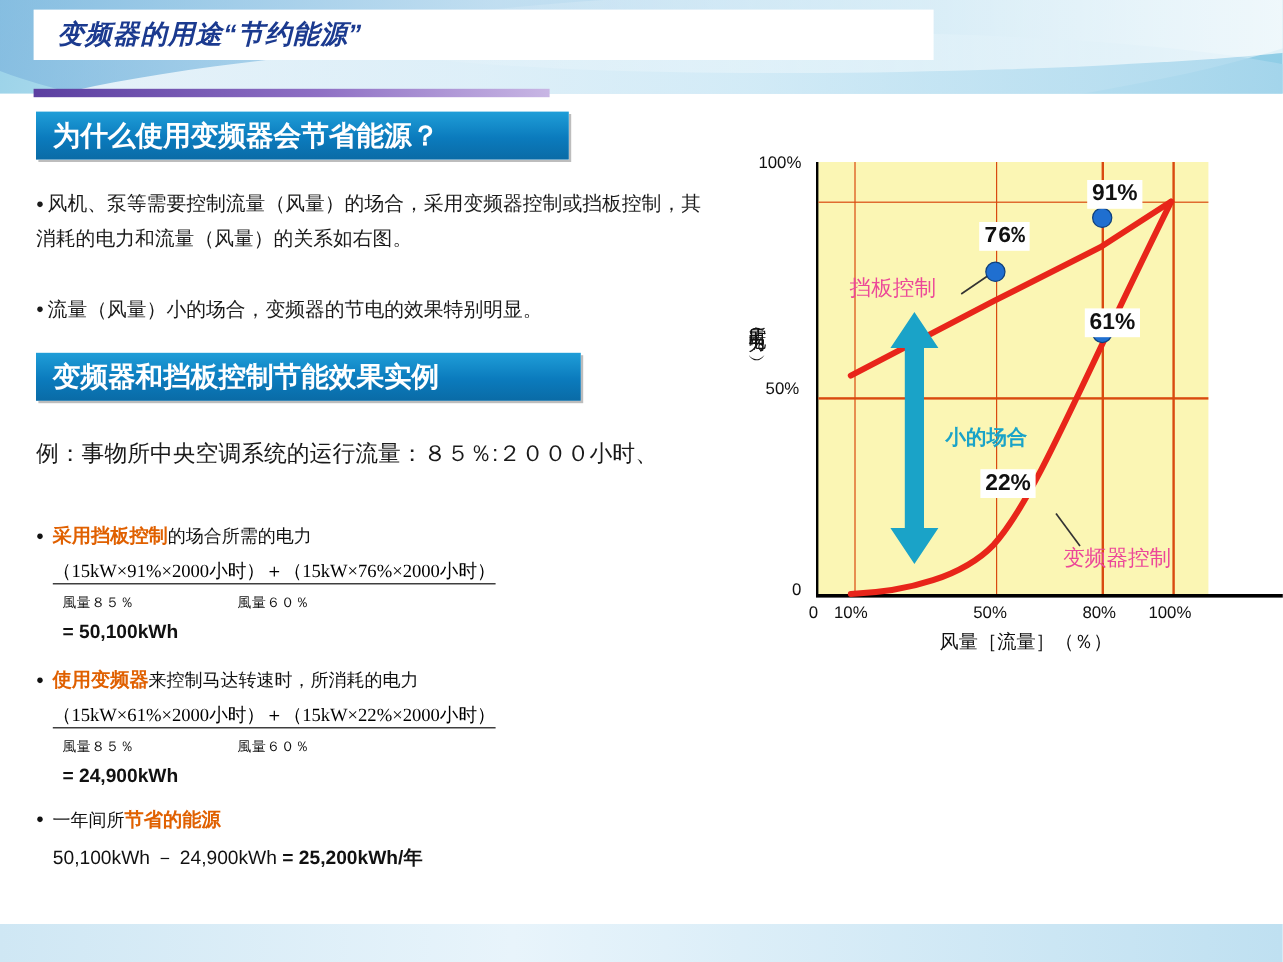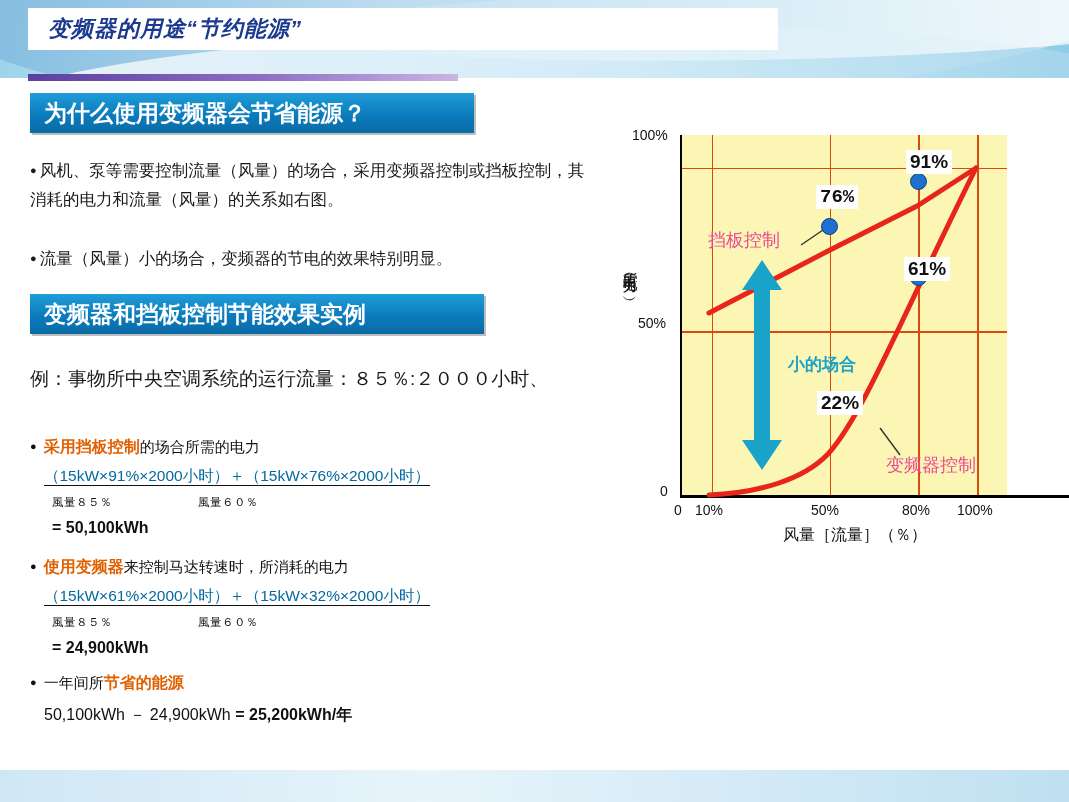--- a/index.html
+++ b/index.html
@@ -78,21 +78,21 @@
   }
   #example .ind{display:block;padding-left:38px;}
   .calc-head{
     position:absolute;font-size:15px;color:#111;
   }
   #ch1{left:30px;top:437px;}
   #ch2{left:30px;top:557px;}
   #ch3{left:30px;top:673px;}
   .orange{color:#e06000;font-weight:bold;font-size:16px;}
   .formula{
-    position:absolute;font-size:15.5px;color:#0369a1;white-space:nowrap;
+    position:absolute;font-size:15.5px;color:#000000;white-space:nowrap;font-family:Liberation Serif, serif;
   }
   #f1{left:44px;top:466px;}
   #f2{left:44px;top:586px;}
   .ul{border-bottom:1.6px solid #111;padding-bottom:1px;}
   .small-note{
     position:absolute;font-size:11.5px;color:#111;letter-spacing:.5px;
   }
   #n1a{left:52px;top:495px;}
   #n1b{left:198px;top:495px;}
   #n2a{left:52px;top:615px;}
@@ -173,21 +173,21 @@
   <span class="ul">（15kW×91%×2000小时）＋（15kW×76%×2000小时）</span>
 </div>
 <div class="small-note" id="n1a">風量８５％</div>
 <div class="small-note" id="n1b">風量６０％</div>
 <div class="result" id="r1">= 50,100kWh</div>
 
 <div class="calc-head dot" id="ch2">
   <span class="orange">使用变频器</span><span>来控制马达转速时，所消耗的电力</span>
 </div>
 <div class="formula" id="f2">
-  <span class="ul">（15kW×61%×2000小时）＋（15kW×32%×2000小时）</span>
+  <span class="ul">（15kW×61%×2000小时）＋（15kW×22%×2000小时）</span>
 </div>
 <div class="small-note" id="n2a">風量８５％</div>
 <div class="small-note" id="n2b">風量６０％</div>
 <div class="result" id="r2">= 24,900kWh</div>
 
 <div class="calc-head dot" id="ch3">
   <span>一年间所</span><span class="orange">节省的能源</span>
 </div>
 <div class="result" id="r3">
   <span>50,100kWh － 24,900kWh </span><b>= 25,200kWh</b><b>/年</b>

